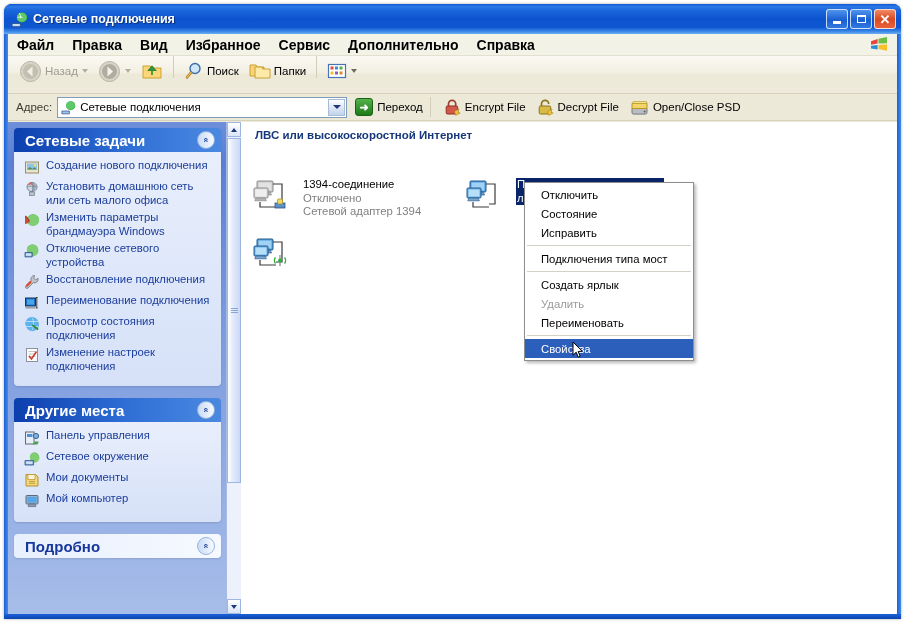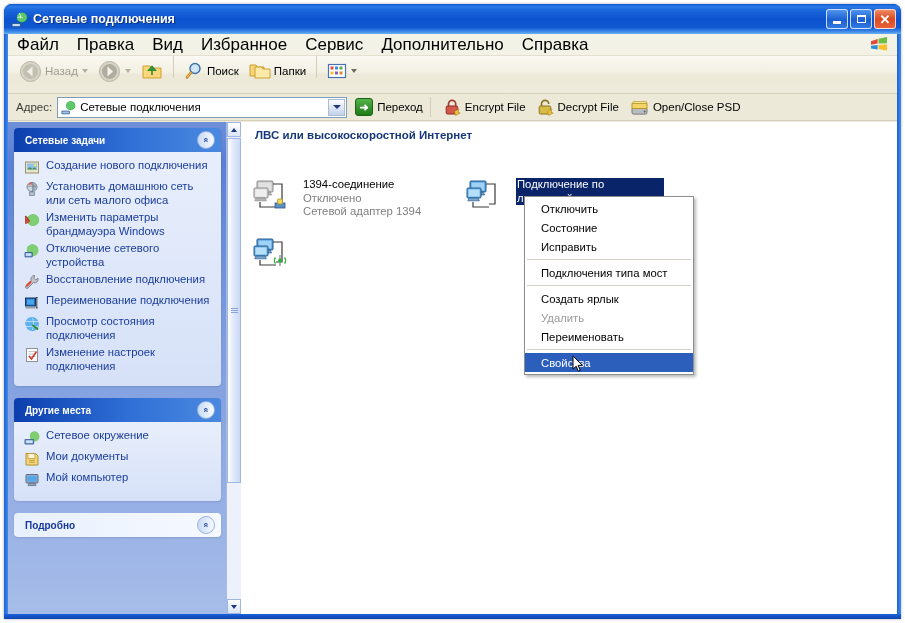--- a/index.html
+++ b/index.html
@@ -67,21 +67,21 @@
     background: #ece9d8; overflow: hidden;
   }
 
   
   .menubar {
     height: 22px; background: #f3f2e7;
     display: flex; align-items: center;
     border-bottom: 1px solid #e3e0cf;
     position: relative;
   }
-  .menuitem { padding: 2px 9px; color: #000; font-size: 17px; white-space: nowrap; }
+  .menuitem { padding: 2px 9px; color: #000; font-size: 14px; white-space: nowrap; font-weight: bold; }
   .win-flag { position: absolute; right: 8px; top: 2px; width: 20px; height: 18px; }
 
   
   .toolbar {
     height: 38px;
     background: linear-gradient(to bottom,#faf9f3 0%,#f2efe2 46%,#ece9d8 50%,#eeebdc 100%);
     display: flex; align-items: flex-start; border-bottom: 1px solid #d6d2bd;
     padding-left: 6px;
   }
   .tb-btn { display: flex; align-items: center; padding: 3px 5px; border-radius: 3px;
@@ -137,21 +137,21 @@
   .panel { width: 207px; margin-bottom: 12px; border-radius: 4px; overflow: hidden;
     box-shadow: 0 1px 2px rgba(0,0,0,.12); }
   .panel-head {
     height: 24px; display: flex; align-items: center; position: relative;
     background: linear-gradient(to right,#0c3fae,#2f6fd6 55%,#4b89e0);
     padding-left: 11px;
   }
   .panel-head.light {
     background: linear-gradient(to right,#e8f0fd,#f6f9ff);
   }
-  .panel-title { color: #fff; font-size: 10px; font-weight: bold; }
+  .panel-title { color: #fff; font-size: 15px; font-weight: bold; }
   .panel-head.light .panel-title { color: #16379e; }
   .chevron-btn {
     position: absolute; right: 6px; top: 3px; width: 18px; height: 18px;
     border-radius: 50%; background: linear-gradient(to bottom,#f6faff,#c9dbf5);
     border: 1px solid #95b3e0; display: flex; align-items: center; justify-content: center;
     color: #1c3f94; font-size: 9px; font-weight: bold; line-height: 1;
   }
   .panel-body {
     background: linear-gradient(to bottom,#e8eefb,#dfe8fa 50%,#d6e1f8);
     padding: 7px 8px 9px 10px;
@@ -199,21 +199,21 @@
   .conn-txt { padding-top: 3px; }
   .conn-name { font-size: 11.3px; color: #000; line-height: 13.5px; }
   .conn-name.sel {
     background: #0a246a; color: #fff; display: inline-block; padding: 0 1px;
   }
   .conn-state { font-size: 11.3px; color: #808080; line-height: 13.5px; }
   .conn-dev { font-size: 11.3px; color: #808080; line-height: 13.5px; }
 
   
   .ctxmenu {
-    position: absolute; left: 283px; top: 43px; width: 170px;
+    position: absolute; left: 283px; top: 29px; width: 170px;
     background: #fff; border: 1px solid #8e8e8e;
     box-shadow: 2px 2px 3px rgba(0,0,0,.28);
     padding: 2px 0; z-index: 50;
   }
   .ctx-item {
     height: 19px; display: flex; align-items: center;
     padding-left: 16px; font-size: 11.3px; color: #000; position: relative;
   }
   .ctx-item.bold { font-weight: normal; }
   .ctx-item.disabled { color: #9a9a9a; }
@@ -489,20 +489,31 @@
             </div>
           </div>
 
           <div class="panel">
             <div class="panel-head">
               <span class="panel-title">Другие места</span>
               <span class="chevron-btn" style="transform:rotate(90deg)">«</span>
             </div>
             <div class="panel-body">
 
+              <div class="sb-item">
+                <span class="sb-ico">
+                  <svg width="16" height="16" viewBox="0 0 16 16">
+                    <rect x="1.5" y="2" width="8.5" height="12" fill="#e9eef6" stroke="#5f6b7b"></rect>
+                    <rect x="3" y="4" width="5.5" height="3" fill="#4f8fd6"></rect>
+                    <circle cx="12" cy="6" r="2.6" fill="#7fb3e5" stroke="#36618f"></circle>
+                    <path d="M10.5 11.5h4.2l-1.2 3h-4.2z" fill="#4c9e52"></path>
+                  </svg>
+                </span>
+                <span class="sb-txt">Панель управления</span>
+              </div>
 
               <div class="sb-item">
                 <span class="sb-ico">
                   <svg width="16" height="16" viewBox="0 0 16 16">
                     <ellipse cx="10.5" cy="6" rx="4.6" ry="4.4" fill="#4aa84f"></ellipse>
                     <path d="M5.9 6a4.6 4.4 0 0 1 9-1.2A4.6 4.4 0 0 1 6.5 9z" fill="#7fce72"></path>
                     <path d="M1 9.6h8.6v4.4H1z" fill="#86acde" stroke="#2c4f86" stroke-width=".8"></path>
                     <rect x="2.2" y="10.5" width="6.2" height="2.4" fill="#d2e3f8"></rect>
                   </svg>
                 </span>

